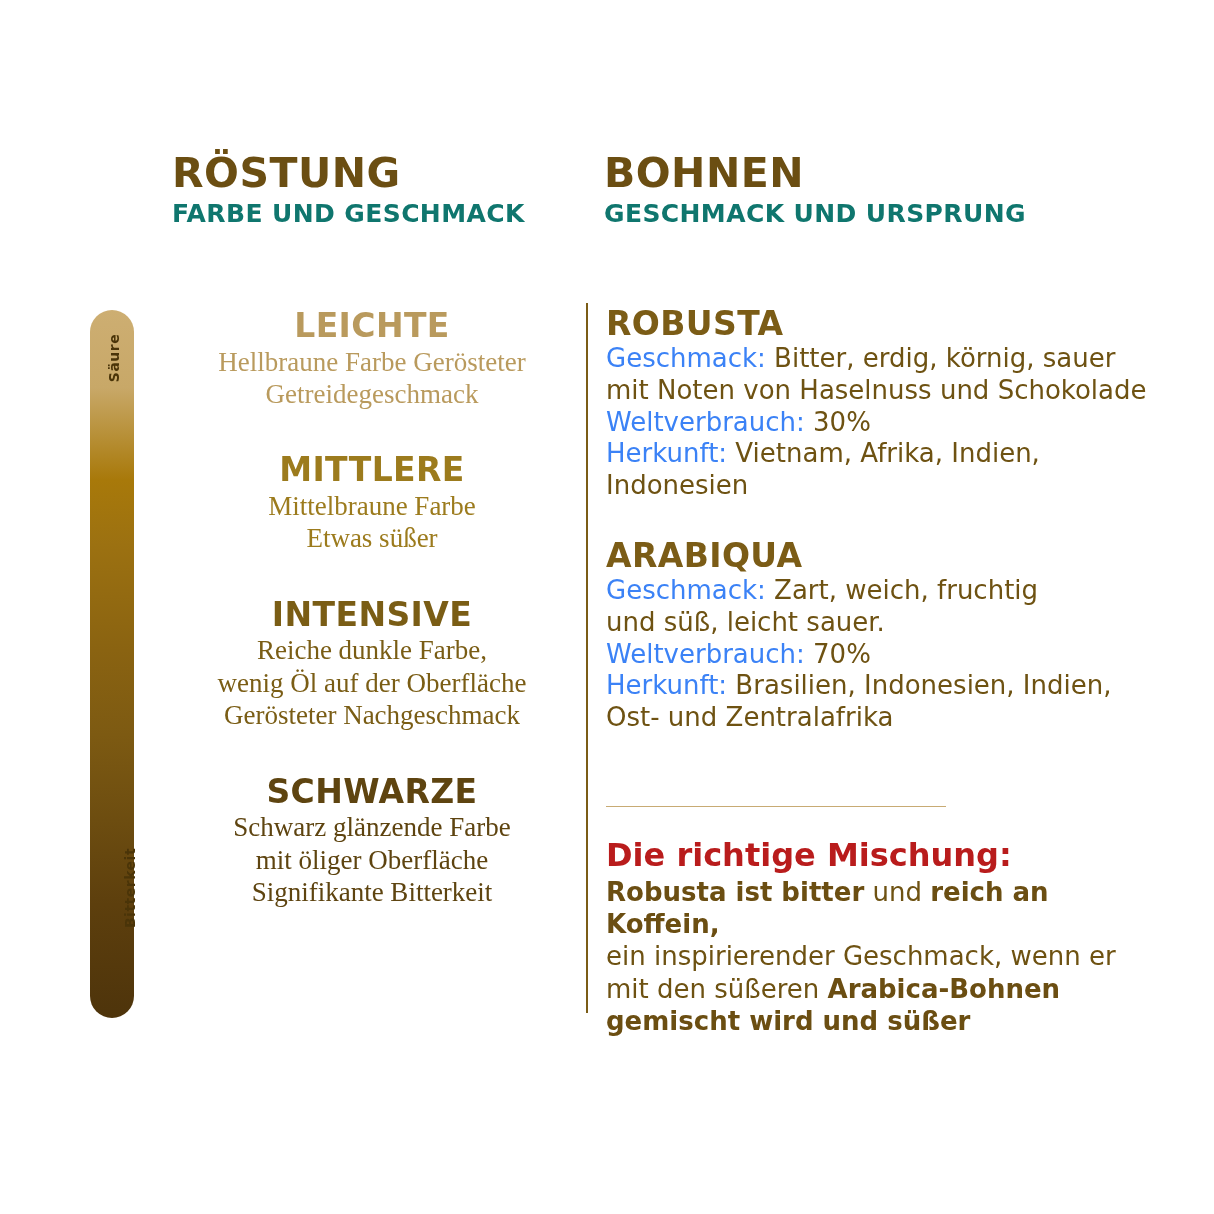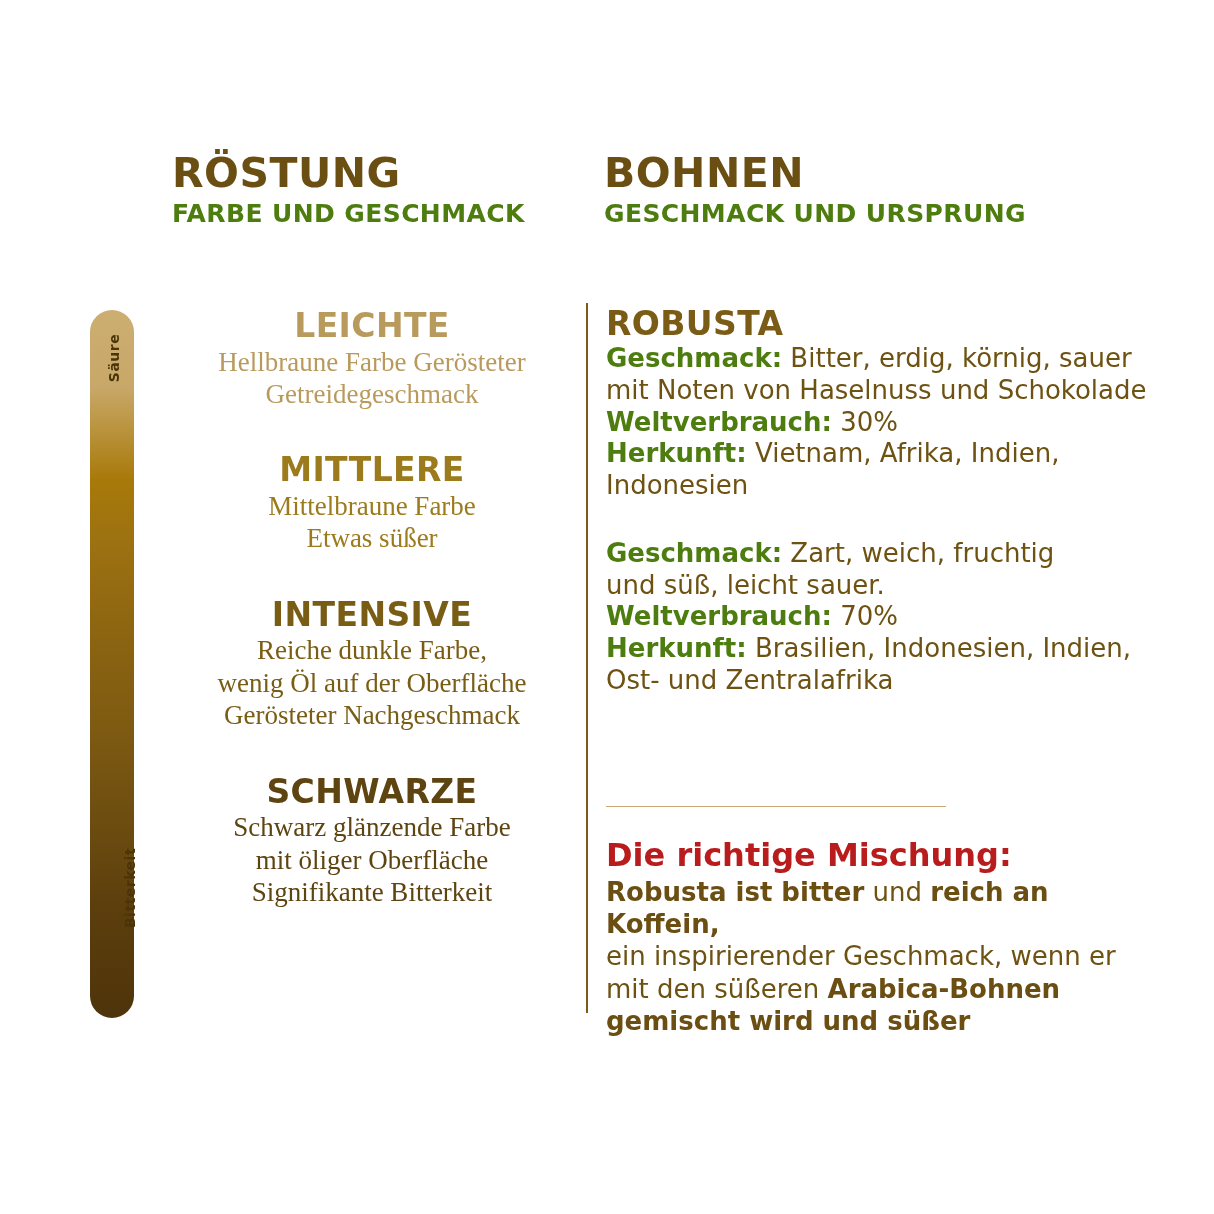--- a/index.html
+++ b/index.html
@@ -39,21 +39,21 @@
     font-weight: bold;
     letter-spacing: 0.5px;
     color: #6b4e12;
     line-height: 1.05;
     margin: 0;
   }
   .head-sub {
     font-size: 25px;
     font-weight: bold;
     letter-spacing: 0.4px;
-    color: #4d7c0f;
+    color: #0f766e;
     margin: 6px 0 0 0;
     line-height: 1.05;
   }
 
   
   .divider {
     position: absolute;
     left: 586px;
     top: 303px;
     width: 2px;
@@ -147,22 +147,22 @@
     margin: 0 0 1px 0;
     line-height: 1.1;
   }
   .bean-line {
     font-size: 26px;
     line-height: 1.22;
     color: #6e5212;
     margin: 0;
   }
   .bean-line b {
-    font-weight: bold;
-    color: #4d7c0f;
+    font-weight: normal;
+    color: #3b82f6;
   }
 
   .hr {
     position: absolute;
     left: 606px;
     top: 806px;
     width: 340px;
     height: 1px;
     background: #c8ab74;
   }
@@ -254,20 +254,21 @@
       <p class="bean-line">
         <b>Weltverbrauch:</b><span> 30%</span>
       </p>
       <p class="bean-line">
         <b>Herkunft:</b><span> Vietnam, Afrika, Indien,</span>
       </p>
       <p class="bean-line">Indonesien</p>
     </div>
 
     <div class="bean-item">
+      <div class="bean-name">ARABIQUA</div>
       <p class="bean-line">
         <b>Geschmack:</b><span> Zart, weich, fruchtig</span>
       </p>
       <p class="bean-line">und süß, leicht sauer.</p>
       <p class="bean-line">
         <b>Weltverbrauch:</b><span> 70%</span>
       </p>
       <p class="bean-line">
         <b>Herkunft:</b><span> Brasilien, Indonesien, Indien,</span>
       </p>

